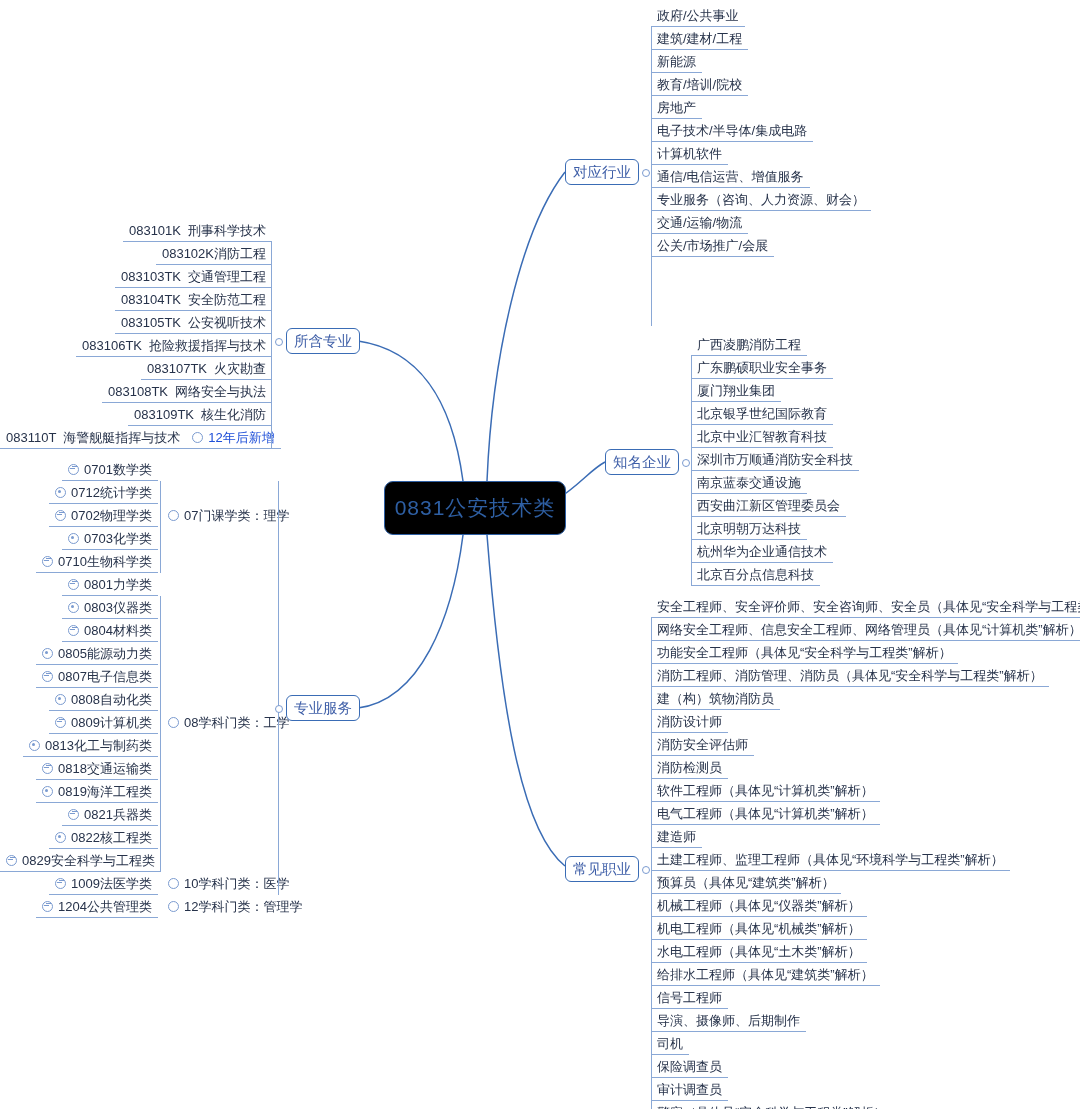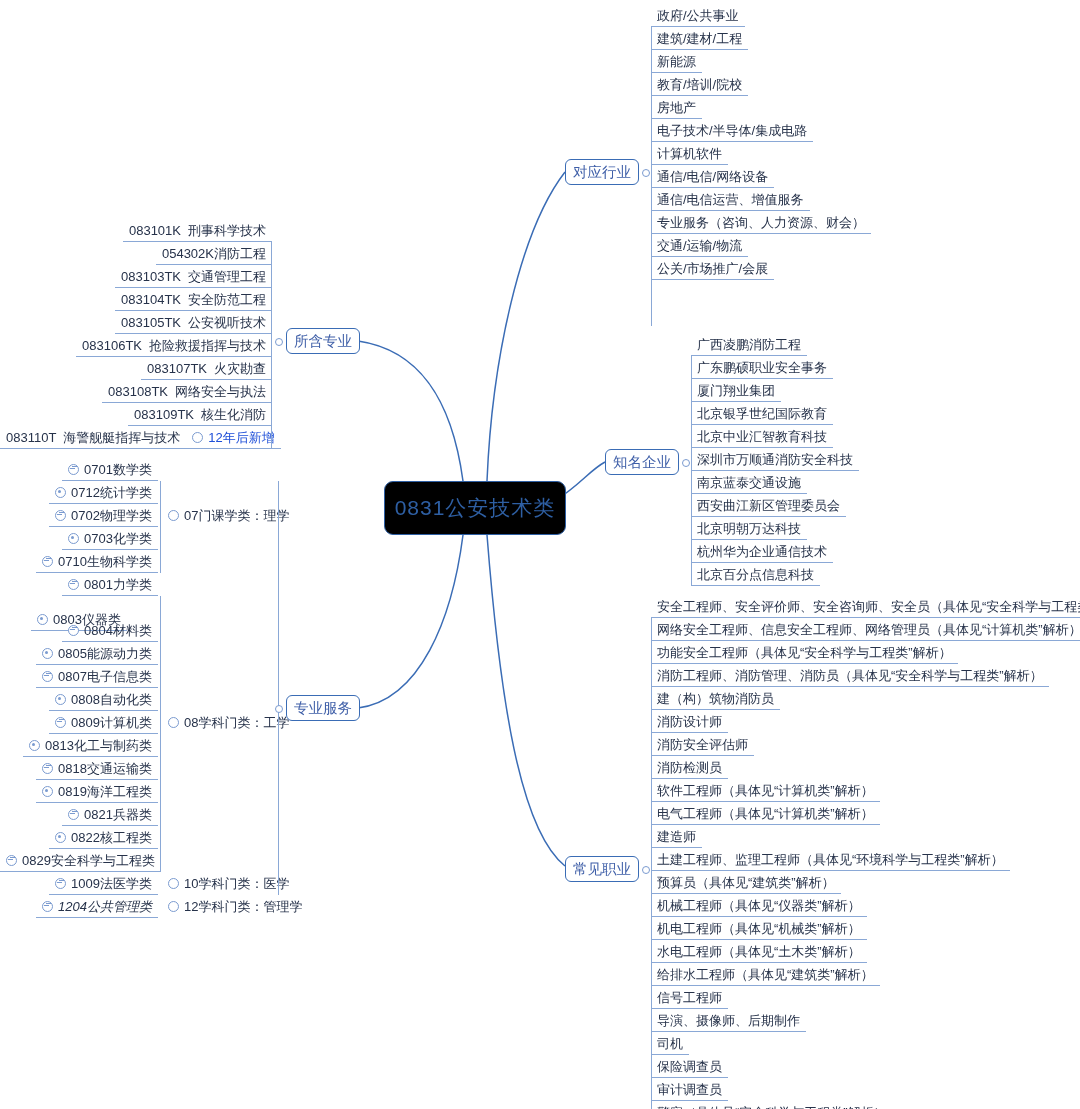--- a/index.html
+++ b/index.html
@@ -152,21 +152,20 @@
   </div>
   <div class="dot" style="left:642px; top:169px;"></div>
   <div class="leaf-group grp-right" id="grp-industries" style="left:651px; top:4px;">
       <div class="leaf-row"><div class="leaf">政府/公共事业</div></div>
       <div class="leaf-row"><div class="leaf">建筑/建材/工程</div></div>
       <div class="leaf-row"><div class="leaf">新能源</div></div>
       <div class="leaf-row"><div class="leaf">教育/培训/院校</div></div>
       <div class="leaf-row"><div class="leaf">房地产</div></div>
       <div class="leaf-row"><div class="leaf">电子技术/半导体/集成电路</div></div>
       <div class="leaf-row"><div class="leaf">计算机软件</div></div>
-      <div class="leaf-row"><div class="leaf">通信/电信/网络设备</div></div>
       <div class="leaf-row"><div class="leaf">通信/电信运营、增值服务</div></div>
       <div class="leaf-row"><div class="leaf">专业服务（咨询、人力资源、财会）</div></div>
       <div class="leaf-row"><div class="leaf">交通/运输/物流</div></div>
       <div class="leaf-row"><div class="leaf">公关/市场推广/会展</div></div>
       <div class="spine" style="left: 0px; top: 23px; height: 299px;"></div>
     </div>
 
   <div class="branch-node" style="left:605px; top:449px; width:74px;">
     <span>知名企业</span>
   </div>
@@ -185,21 +184,21 @@
       <div class="leaf-row"><div class="leaf">北京百分点信息科技</div></div>
       <div class="spine" style="left: 0px; top: 23px; height: 230px;"></div>
     </div>
 
   <div class="branch-node" style="left:286px; top:328px; width:74px;">
     <span>所含专业</span>
   </div>
   <div class="dot" style="left:275px; top:338px;"></div>
   <div class="leaf-group grp-left" id="grp-included" style="left:0px; top:219px; width:272px;">
       <div class="leaf-row"><div class="leaf"><span>083101K</span><span style="margin-left: 7px;">刑事科学技术</span></div></div>
-      <div class="leaf-row"><div class="leaf"><span>054302K</span><span style="margin-left: 0;">消防工程</span></div></div>
+      <div class="leaf-row"><div class="leaf"><span>083102K</span><span style="margin-left: 0;">消防工程</span></div></div>
       <div class="leaf-row"><div class="leaf"><span>083103TK</span><span style="margin-left: 7px;">交通管理工程</span></div></div>
       <div class="leaf-row"><div class="leaf"><span>083104TK</span><span style="margin-left: 7px;">安全防范工程</span></div></div>
       <div class="leaf-row"><div class="leaf"><span>083105TK</span><span style="margin-left: 7px;">公安视听技术</span></div></div>
       <div class="leaf-row"><div class="leaf"><span>083106TK</span><span style="margin-left: 7px;">抢险救援指挥与技术</span></div></div>
       <div class="leaf-row"><div class="leaf"><span>083107TK</span><span style="margin-left: 7px;">火灾勘查</span></div></div>
       <div class="leaf-row"><div class="leaf"><span>083108TK</span><span style="margin-left: 7px;">网络安全与执法</span></div></div>
       <div class="leaf-row"><div class="leaf"><span>083109TK</span><span style="margin-left: 7px;">核生化消防</span></div></div>
       <div class="leaf-row"><div class="leaf"><span>083110T</span><span style="margin-left: 7px;">海警舰艇指挥与技术</span><span class="bullet hollow" style="margin-left: 12px;"></span><span class="inline-note">12年后新增</span></div></div>
       <div class="spine" style="left: 271px; top: 23px; height: 207px;"></div>
     </div>
@@ -210,37 +209,37 @@
   <div class="dot" style="left:275px; top:705px;"></div>
   <div class="leaf-group" id="grp-competing" style="left: 0px; top: 458px; width: 280px; height: 460px; position: absolute;">
       <div style="position: absolute; top: 0px; left: 0px; width: 158px; text-align: right;"><span class="leaf"><span class="bullet plus"></span><span>0701数学类</span></span></div>
       <div style="position: absolute; top: 23px; left: 0px; width: 158px; text-align: right;"><span class="leaf"><span class="bullet filled"></span><span>0712统计学类</span></span></div>
       <div style="position: absolute; top: 46px; left: 0px; width: 158px; text-align: right;"><span class="leaf"><span class="bullet plus"></span><span>0702物理学类</span></span></div>
       <div style="position: absolute; top: 69px; left: 0px; width: 158px; text-align: right;"><span class="leaf"><span class="bullet filled"></span><span>0703化学类</span></span></div>
       <div style="position: absolute; top: 92px; left: 0px; width: 158px; text-align: right;"><span class="leaf"><span class="bullet plus"></span><span>0710生物科学类</span></span></div>
       <div class="spine" style="left: 160px; top: 23px; height: 92px;"></div>
       <div class="sub-label" style="left: 168px; top: 46px;"><span class="bullet hollow"></span><span>07门课学类：理学</span></div>
       <div style="position: absolute; top: 115px; left: 0px; width: 158px; text-align: right;"><span class="leaf"><span class="bullet plus"></span><span>0801力学类</span></span></div>
-      <div style="position: absolute; top: 138px; left: 0px; width: 158px; text-align: center; margin-top: 12px;"><span class="leaf"><span class="bullet filled"></span><span>0803仪器类</span></span></div>
+      <div style="position: absolute; top: 138px; left: 0px; width: 158px; text-align: right;"><span class="leaf"><span class="bullet filled"></span><span>0803仪器类</span></span></div>
       <div style="position: absolute; top: 161px; left: 0px; width: 158px; text-align: right;"><span class="leaf"><span class="bullet plus"></span><span>0804材料类</span></span></div>
       <div style="position: absolute; top: 184px; left: 0px; width: 158px; text-align: right;"><span class="leaf"><span class="bullet filled"></span><span>0805能源动力类</span></span></div>
       <div style="position: absolute; top: 207px; left: 0px; width: 158px; text-align: right;"><span class="leaf"><span class="bullet plus"></span><span>0807电子信息类</span></span></div>
       <div style="position: absolute; top: 230px; left: 0px; width: 158px; text-align: right;"><span class="leaf"><span class="bullet filled"></span><span>0808自动化类</span></span></div>
       <div style="position: absolute; top: 253px; left: 0px; width: 158px; text-align: right;"><span class="leaf"><span class="bullet plus"></span><span>0809计算机类</span></span></div>
       <div style="position: absolute; top: 276px; left: 0px; width: 158px; text-align: right;"><span class="leaf"><span class="bullet filled"></span><span>0813化工与制药类</span></span></div>
       <div style="position: absolute; top: 299px; left: 0px; width: 158px; text-align: right;"><span class="leaf"><span class="bullet plus"></span><span>0818交通运输类</span></span></div>
       <div style="position: absolute; top: 322px; left: 0px; width: 158px; text-align: right;"><span class="leaf"><span class="bullet filled"></span><span>0819海洋工程类</span></span></div>
       <div style="position: absolute; top: 345px; left: 0px; width: 158px; text-align: right;"><span class="leaf"><span class="bullet plus"></span><span>0821兵器类</span></span></div>
       <div style="position: absolute; top: 368px; left: 0px; width: 158px; text-align: right;"><span class="leaf"><span class="bullet filled"></span><span>0822核工程类</span></span></div>
       <div style="position: absolute; top: 391px; left: 0px; width: 158px; text-align: right;"><span class="leaf"><span class="bullet plus"></span><span>0829安全科学与工程类</span></span></div>
       <div class="spine" style="left: 160px; top: 138px; height: 276px;"></div>
       <div class="sub-label" style="left: 168px; top: 253px;"><span class="bullet hollow"></span><span>08学科门类：工学</span></div>
       <div style="position: absolute; top: 414px; left: 0px; width: 158px; text-align: right;"><span class="leaf"><span class="bullet plus"></span><span>1009法医学类</span></span></div>
       <div class="sub-label" style="left: 168px; top: 414px;"><span class="bullet hollow"></span><span>10学科门类：医学</span></div>
-      <div style="position: absolute; top: 437px; left: 0px; width: 158px; text-align: right; font-style: italic;"><span class="leaf"><span class="bullet plus"></span><span>1204公共管理类</span></span></div>
+      <div style="position: absolute; top: 437px; left: 0px; width: 158px; text-align: right;"><span class="leaf"><span class="bullet plus"></span><span>1204公共管理类</span></span></div>
       <div class="sub-label" style="left: 168px; top: 437px;"><span class="bullet hollow"></span><span>12学科门类：管理学</span></div>
       <div class="spine" style="left: 278px; top: 23px; height: 414px;"></div>
     </div>
 
   <div class="branch-node" style="left:565px; top:856px; width:74px;">
     <span>常见职业</span>
   </div>
   <div class="dot" style="left:642px; top:866px;"></div>
   <div class="leaf-group grp-right" id="grp-occupations" style="left:651px; top:595px;">
       <div class="leaf-row"><div class="leaf">安全工程师、安全评价师、安全咨询师、安全员（具体见“安全科学与工程类”解析）</div></div>

